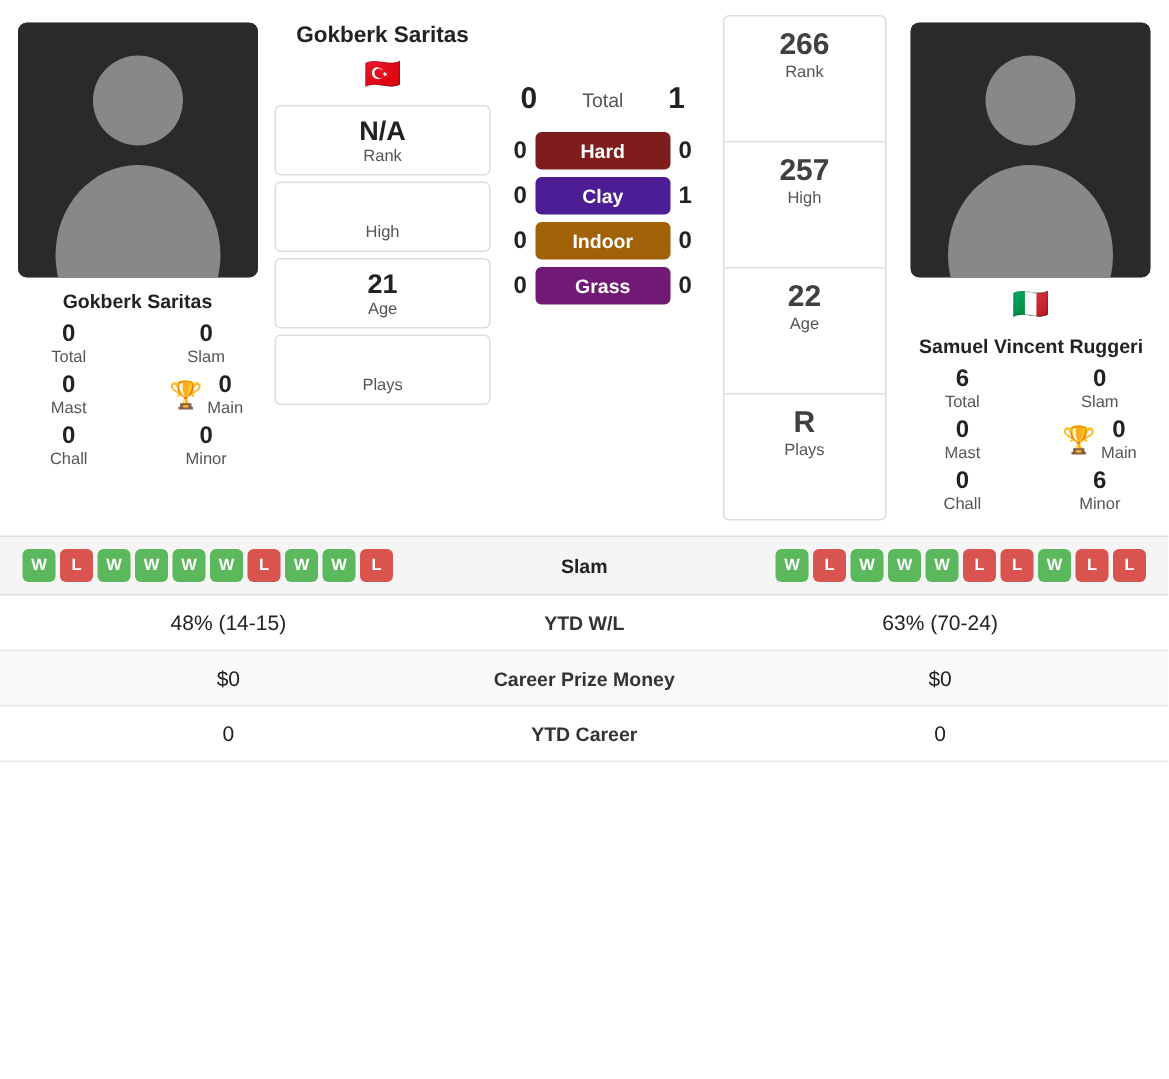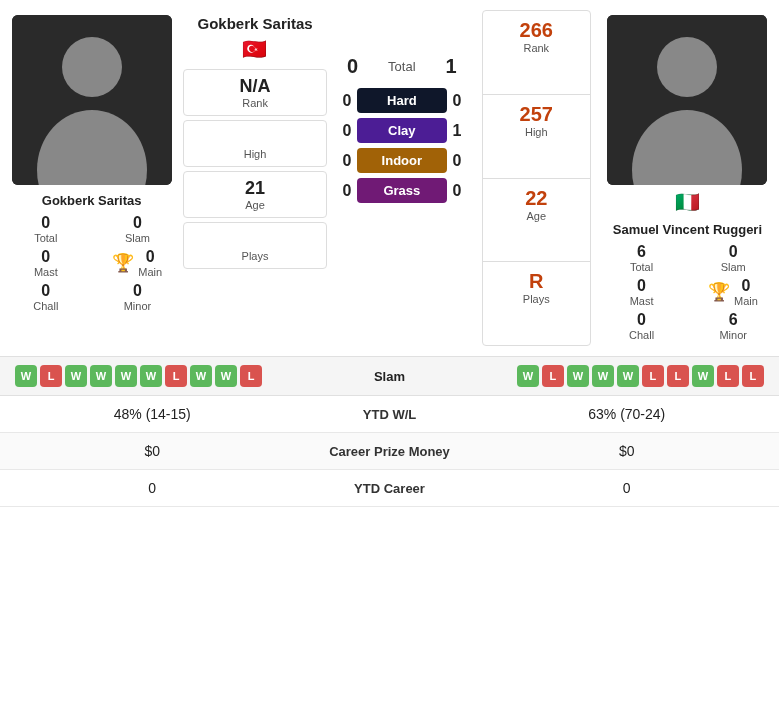--- a/index.html
+++ b/index.html
@@ -156,21 +156,21 @@
       padding: 5px 20px;
       border-radius: 4px;
       border: none;
       color: #fff;
       font-size: 13px;
       font-weight: bold;
       min-width: 90px;
       text-align: center;
     }
 
-    .btn-hard { background: #0f172a; }
+    .btn-hard { background: #7f1d1d; }
     .btn-clay { background: #4c1d95; }
     .btn-indoor { background: #a16207; }
     .btn-grass { background: #701a75; }
 
     
     .right-stats-box {
       width: 110px;
       display: flex;
       flex-direction: column;
       margin: 0 5px;
@@ -186,21 +186,21 @@
       padding: 8px 5px;
       border-bottom: 1px solid #ddd;
       flex: 1;
     }
 
     .right-stat-item:last-child { border-bottom: none; }
 
     .right-stat-value {
       font-size: 20px;
       font-weight: bold;
-      color: #c2410c;
+      color: #404040;
     }
 
     .right-stat-label {
       font-size: 11px;
       color: #555;
     }
 
     
     .player-right {
       display: flex;

